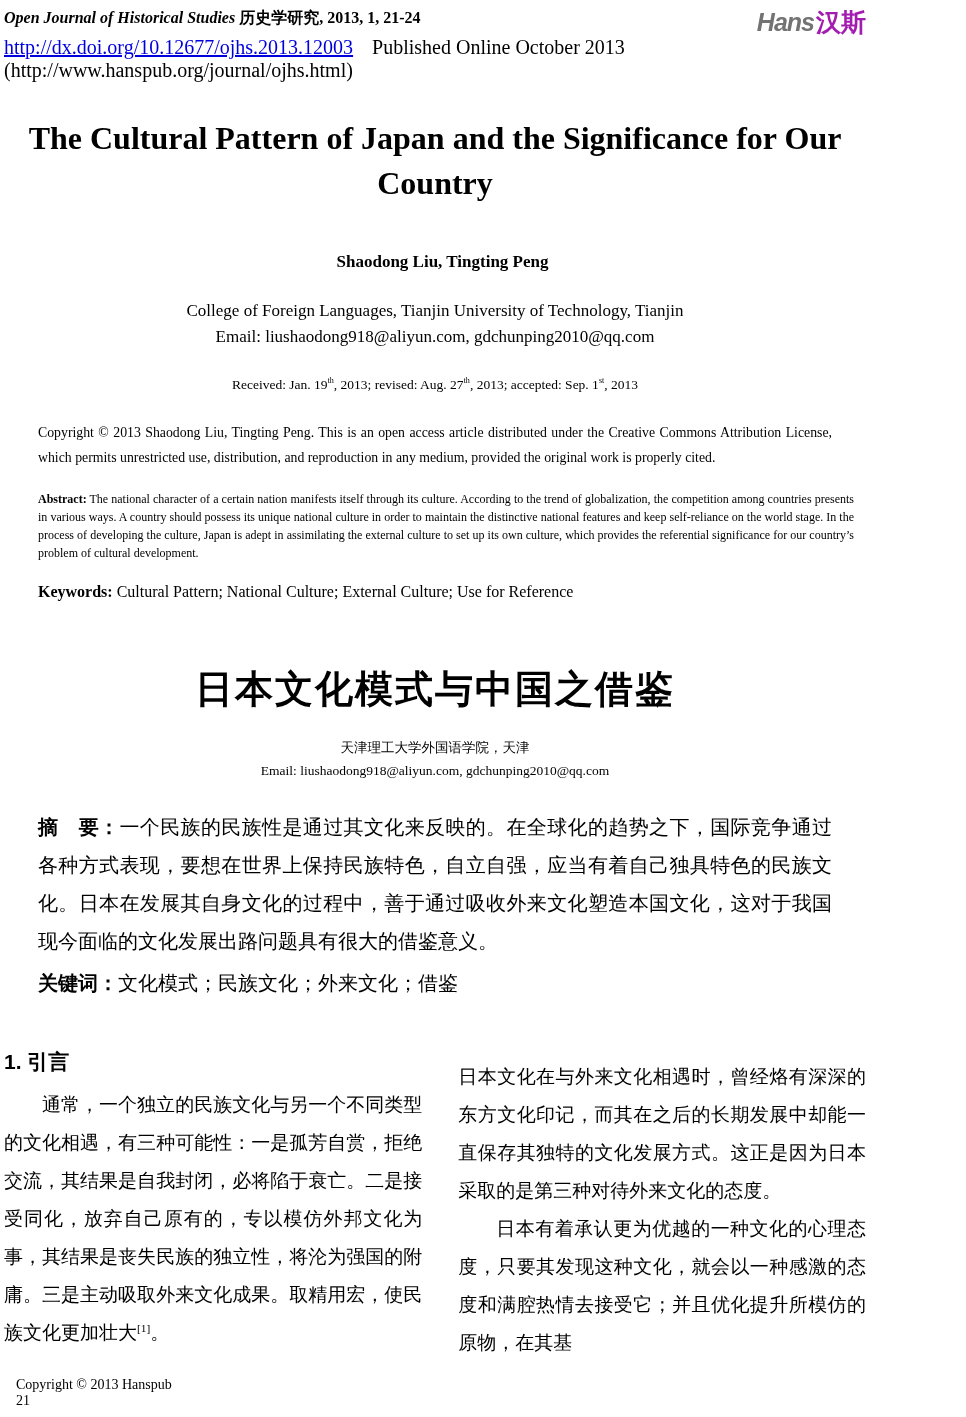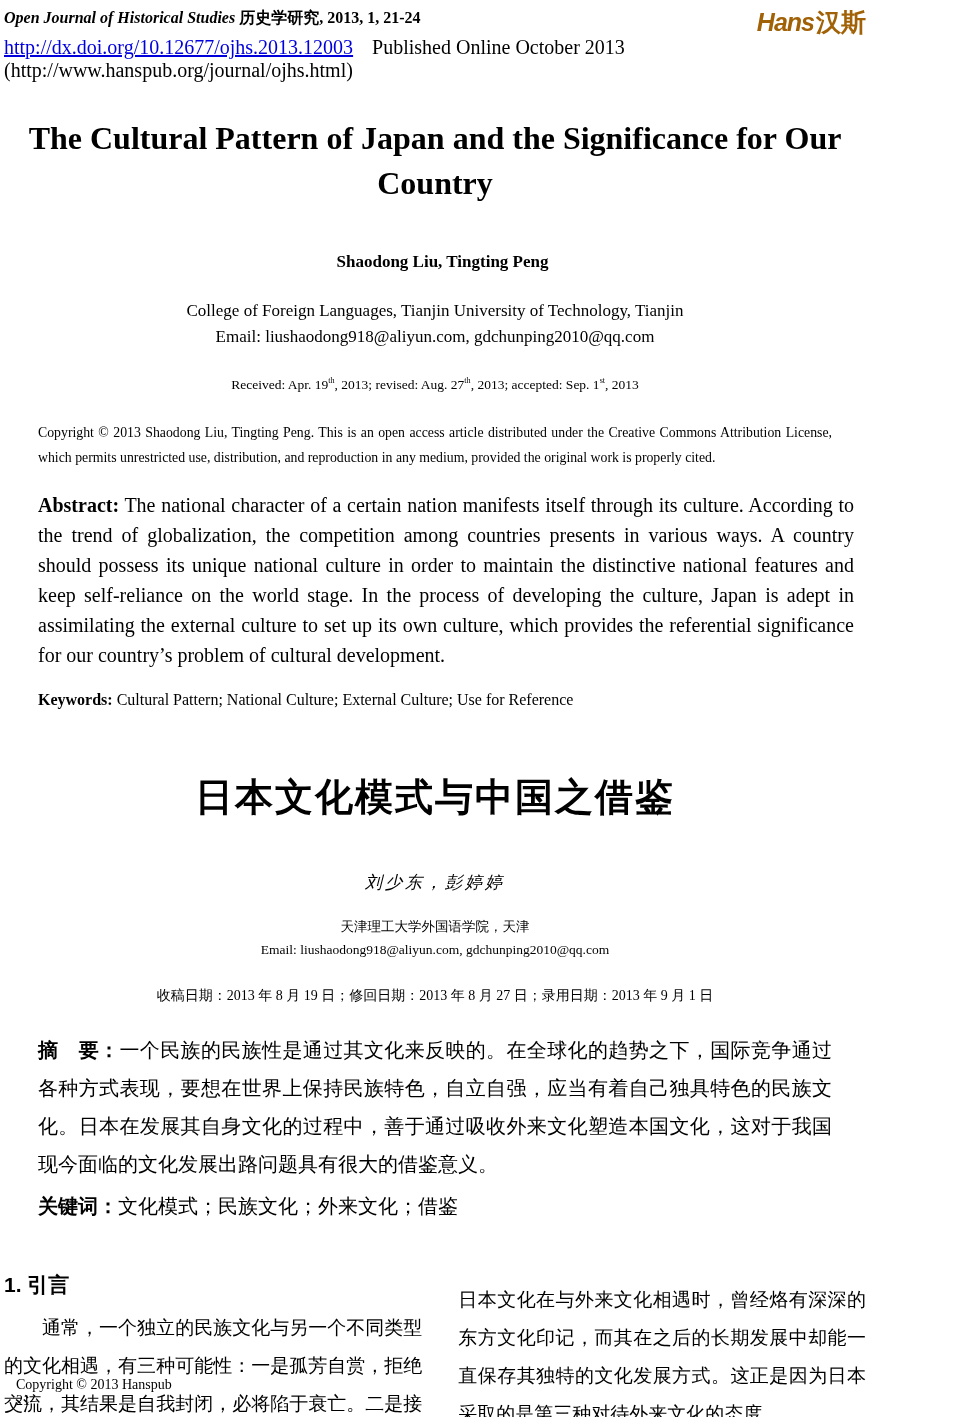--- a/index.html
+++ b/index.html
@@ -11,35 +11,35 @@
     overflow:hidden;
   }
   
   .hdr{display:flex;justify-content:space-between;align-items:flex-start;padding:8px 4px 0 4px;}
   .hdr-line1{font-size:16px;font-weight:bold;white-space:nowrap;}
   .j-en{font-style:italic;}
   .hdr-line2{margin-top:7px;font-size:20px;}
   .doi{color:#0000dd;text-decoration:underline;cursor:pointer;}
   .pub{margin-left:14px;color:#000;}
   .logo{font-family:"Liberation Sans","DejaVu Sans",sans-serif;font-weight:bold;font-size:25px;white-space:nowrap;line-height:1;padding-top:2px;}
-  .logo-hans{color:#a16207;font-style:italic;letter-spacing:-1px;}
-  .logo-zh{color:#a16207;margin-left:2px;}
+  .logo-hans{color:#737373;font-style:italic;letter-spacing:-1px;}
+  .logo-zh{color:#a21caf;margin-left:2px;}
   
   .title-en{
     margin:34px auto 0 auto;max-width:860px;
     font-size:32px;font-weight:bold;text-align:center;line-height:1.4;
   }
   .authors-en{margin-top:46px;text-align:center;font-size:17px;font-weight:bold;padding-left:15px;}
   .affil-en{margin-top:26px;text-align:center;font-size:17px;line-height:1.55;}
   .received{margin-top:26px;text-align:center;font-size:13.5px;}
   .received sup{font-size:60%;}
   .copyright-note{
     margin:28px 38px 0 38px;font-size:13.8px;line-height:1.8;text-align:justify;
   }
-  .abstract{margin:20px 16px 0 38px;font-size:20px;line-height:1.5;text-align:justify;}
+  .abstract{margin:20px 16px 0 38px;font-size:12px;line-height:1.5;text-align:justify;}
   .abstract b{font-weight:bold;}
   .keywords{margin:18px 38px 0 38px;font-size:16px;line-height:1.5;}
   
   .hei{font-family:"Liberation Sans","DejaVu Sans",sans-serif;}
   .title-zh{
     margin:60px auto 0 auto;text-align:center;
     font-family:"Liberation Sans","DejaVu Sans",sans-serif;
     font-size:38px;font-weight:bold;letter-spacing:2px;
   }
   .authors-zh{margin-top:48px;text-align:center;font-size:17px;font-style:italic;letter-spacing:3px;}
@@ -92,39 +92,37 @@
   <h1 class="title-en">The Cultural Pattern of Japan and the Significance for Our Country</h1>
 
   <div class="authors-en">Shaodong Liu, Tingting Peng</div>
 
   <div class="affil-en">
     <div>College of Foreign Languages, Tianjin University of Technology, Tianjin</div>
     <div>Email: liushaodong918@aliyun.com, gdchunping2010@qq.com</div>
   </div>
 
   <div class="received">
-    <span>Received: Apr. 19</span><sup>th</sup><span>, 2013; revised: Aug. 27</span><sup>th</sup><span>, 2013; accepted: Sep. 1</span><sup>st</sup><span>, 2013</span>
+    <span>Received: Jan. 19</span><sup>th</sup><span>, 2013; revised: Aug. 27</span><sup>th</sup><span>, 2013; accepted: Sep. 1</span><sup>st</sup><span>, 2013</span>
   </div>
 
   <p class="copyright-note">Copyright © 2013 Shaodong Liu, Tingting Peng. This is an open access article distributed under the Creative Commons Attribution License, which permits unrestricted use, distribution, and reproduction in any medium, provided the original work is properly cited.</p>
 
   <p class="abstract"><b>Abstract:</b> <span>The national character of a certain nation manifests itself through its culture. According to the trend of globalization, the competition among countries presents in various ways. A country should possess its unique national culture in order to maintain the distinctive national features and keep self-reliance on the world stage. In the process of developing the culture, Japan is adept in assimilating the external culture to set up its own culture, which provides the referential significance for our country’s problem of cultural development.</span></p>
 
   <p class="keywords"><b>Keywords:</b> <span>Cultural Pattern; National Culture; External Culture; Use for Reference</span></p>
 
   <h1 class="title-zh">日本文化模式与中国之借鉴</h1>
 
-  <div class="authors-zh">刘少东，彭婷婷</div>
 
   <div class="affil-zh">
     <div>天津理工大学外国语学院，天津</div>
     <div>Email: liushaodong918@aliyun.com, gdchunping2010@qq.com</div>
   </div>
 
-  <div class="dates-zh">收稿日期：2013 年 8 月 19 日；修回日期：2013 年 8 月 27 日；录用日期：2013 年 9 月 1 日</div>
 
   <p class="abstract-zh"><span class="lbl hei">摘　要：</span><span>一个民族的民族性是通过其文化来反映的。在全球化的趋势之下，国际竞争通过各种方式表现，要想在世界上保持民族特色，自立自强，应当有着自己独具特色的民族文化。日本在发展其自身文化的过程中，善于通过吸收外来文化塑造本国文化，这对于我国现今面临的文化发展出路问题具有很大的借鉴意义。</span></p>
 
   <p class="keywords-zh"><span class="lbl hei">关键词：</span><span>文化模式；民族文化；外来文化；借鉴</span></p>
 
   <div class="columns">
     <div class="col-left">
       <h2 class="sec-h">1. 引言</h2>
       <p class="colp indent"><span>通常，一个独立的民族文化与另一个不同类型的文化相遇，有三种可能性：一是孤芳自赏，拒绝交流，其结果是自我封闭，必将陷于衰亡。二是接受同化，放弃自己原有的，专以模仿外邦文化为事，其结果是丧失民族的独立性，将沦为强国的附庸。三是主动吸取外来文化成果。取精用宏，使民族文化更加壮大</span><sup>[1]</sup><span>。</span></p>
     </div>

